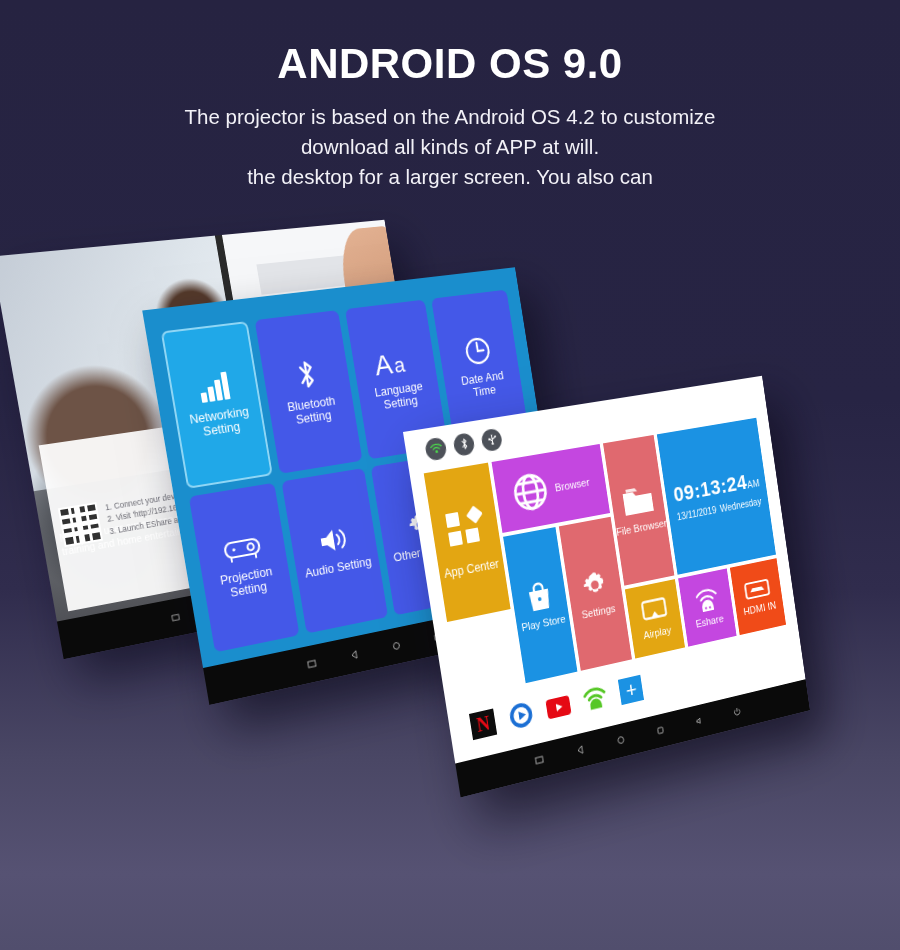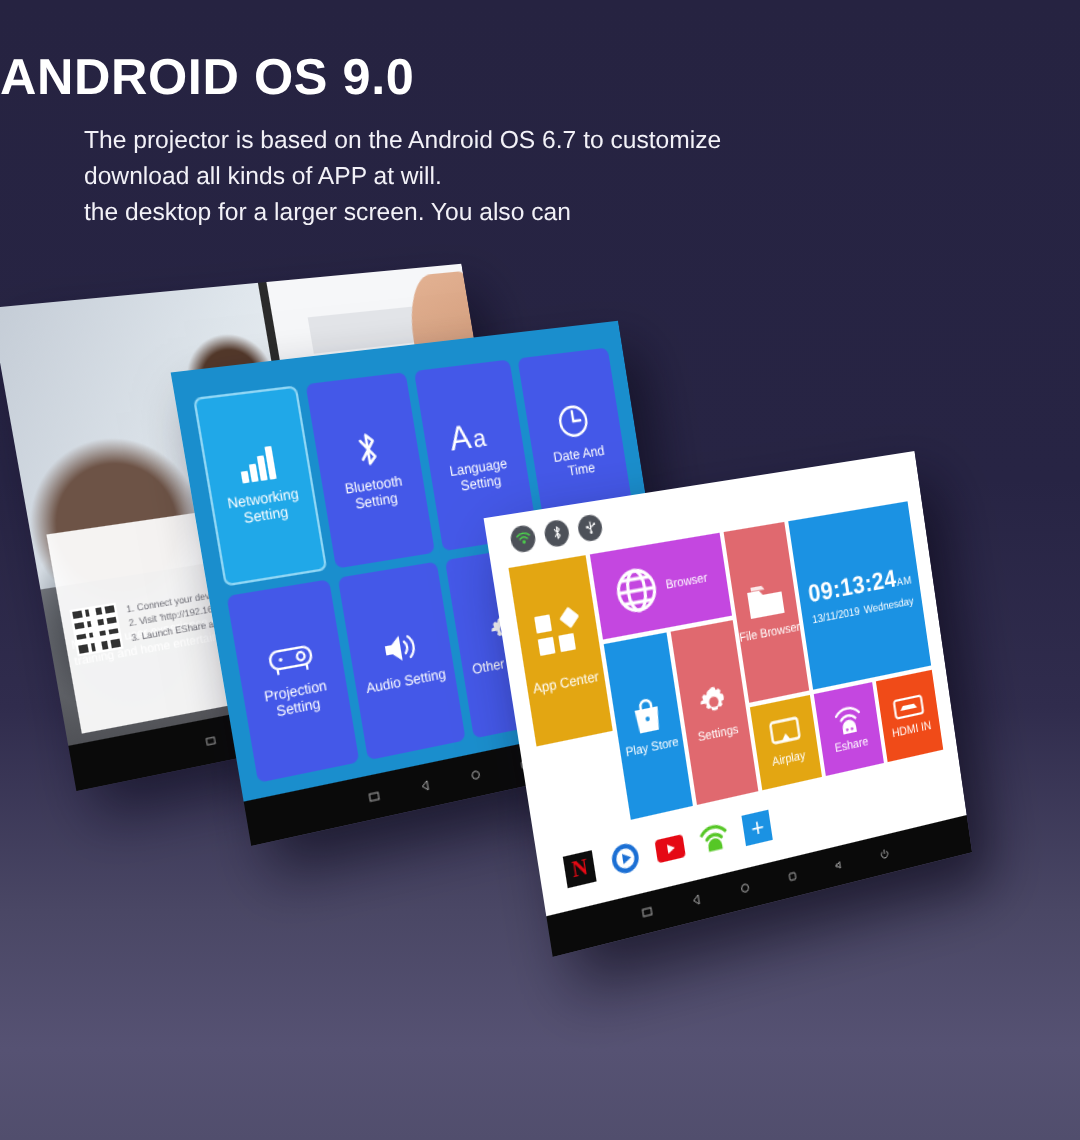--- a/index.html
+++ b/index.html
@@ -4,21 +4,21 @@
 <style>
   * { margin:0; padding:0; box-sizing:border-box; }
   html,body { width:900px; height:950px; overflow:hidden; }
   body {
     font-family:"Liberation Sans", sans-serif;
     background:linear-gradient(180deg,#262341 0%, #272444 42%, #302c4d 62%, #4a4765 80%, #565273 92%, #514e6d 100%);
     position:relative;
   }
 
   
-  .hdr { position:absolute; top:0; left:0; width:900px; text-align:left; z-index:30; }
+  .hdr { position:absolute; top:0; left:0; width:900px; text-align:center; z-index:30; }
   .hdr-title {
     margin-top:42px; font-size:42px; font-weight:bold; color:#ffffff;
     letter-spacing:0.5px; line-height:1.05;
   }
   .hdr-sub {
     margin-top:16px; font-size:20.5px; color:#f2f1f7; line-height:1.45;
     width:760px; margin-left:auto; margin-right:auto; font-weight:400;
   }
   .hdr-sub span { display:block; }
 
@@ -172,21 +172,21 @@
   .dock-ic { width:27px; height:27px; flex:0 0 27px; display:flex; align-items:center; justify-content:center; }
   .d-netflix { background:#0d0d0d; color:#e50914; font-weight:bold; font-size:20px; font-family:"Liberation Serif",serif; }
   .d-plus { background:#1b92e3; color:#fff; font-size:22px; font-weight:300; }
 </style>
 </head>
 <body>
 
 <div class="hdr">
   <div class="hdr-title">ANDROID OS 9.0</div>
   <div class="hdr-sub">
-    <span>The projector is based on the Android OS 6.7 to customize</span>
+    <span>The projector is based on the Android OS 4.2 to customize</span>
     <span>download all kinds of APP at will.</span>
     <span>the desktop for a larger screen. You also can</span>
   </div>
 </div>
 
 <div class="stage">
 
   <div class="screen" id="screen-photo">
     <div class="bezel">
       <div class="panel">

